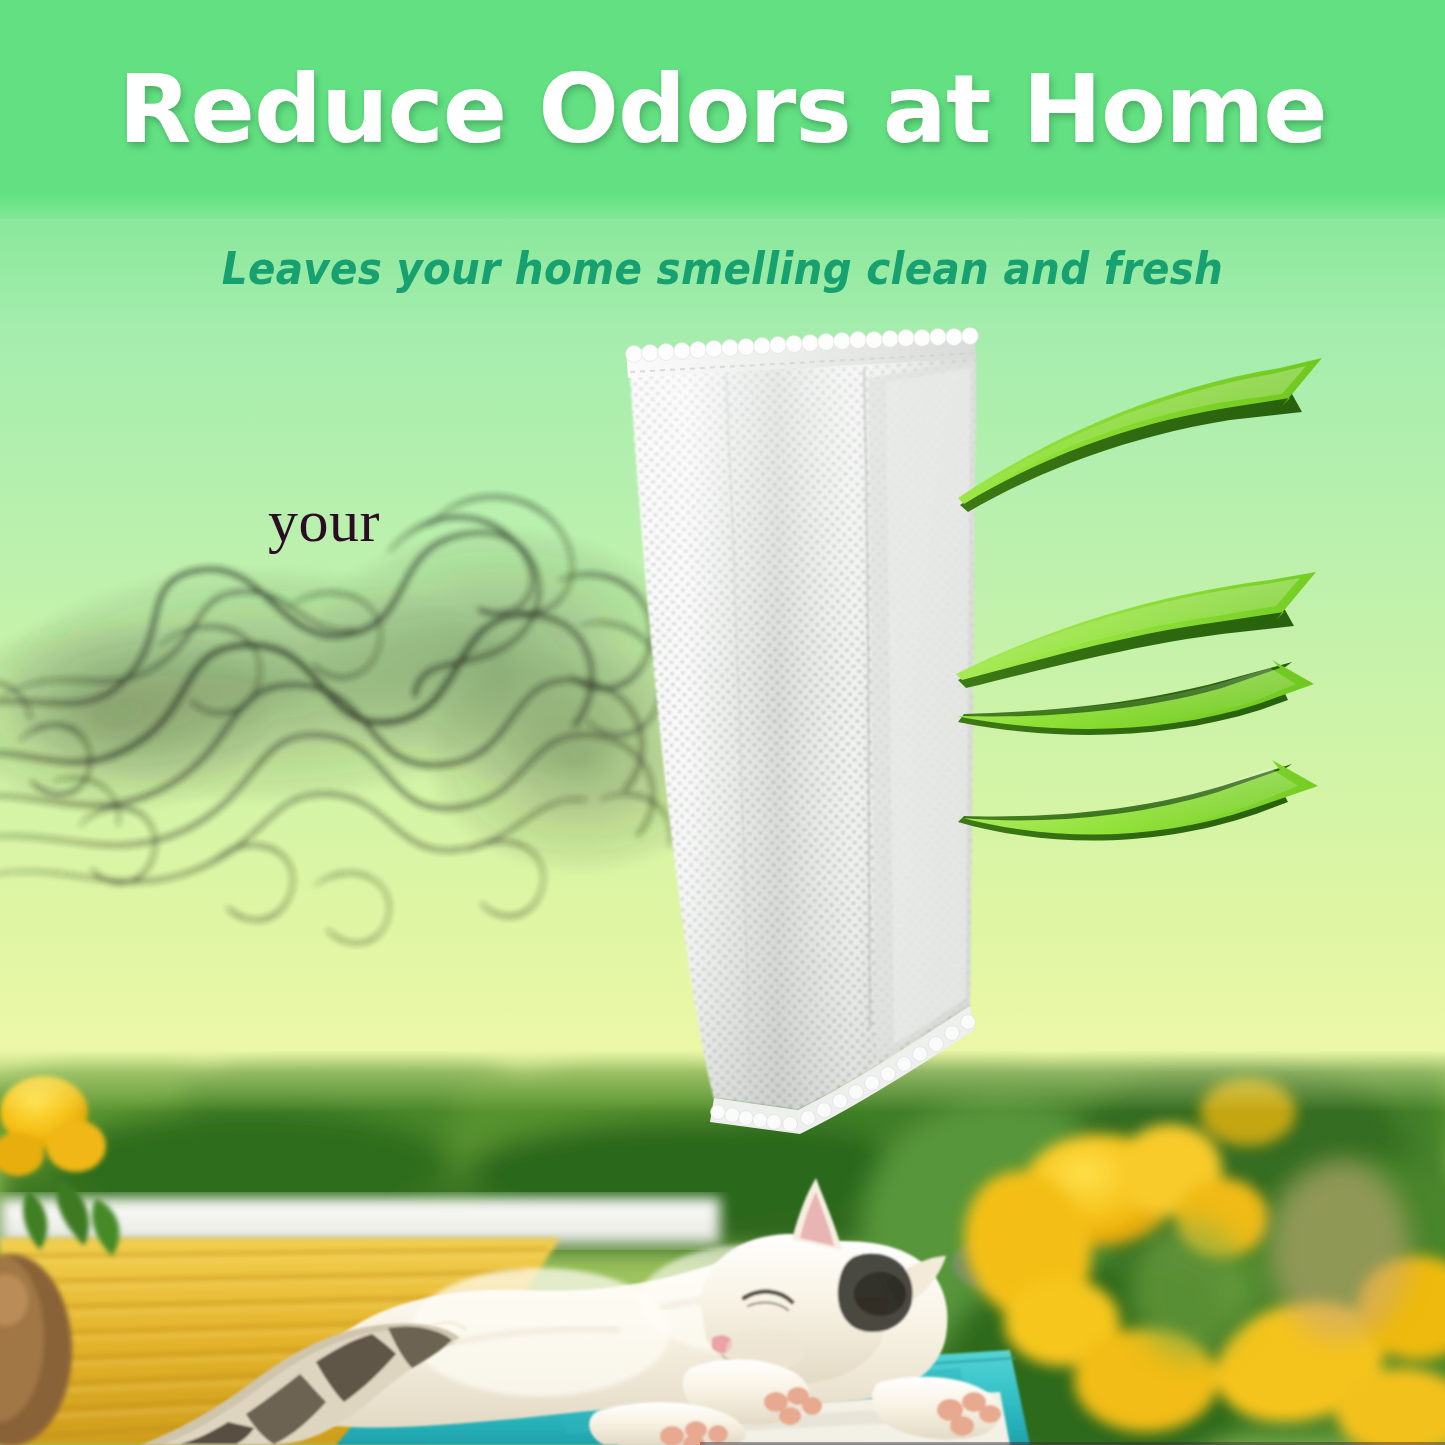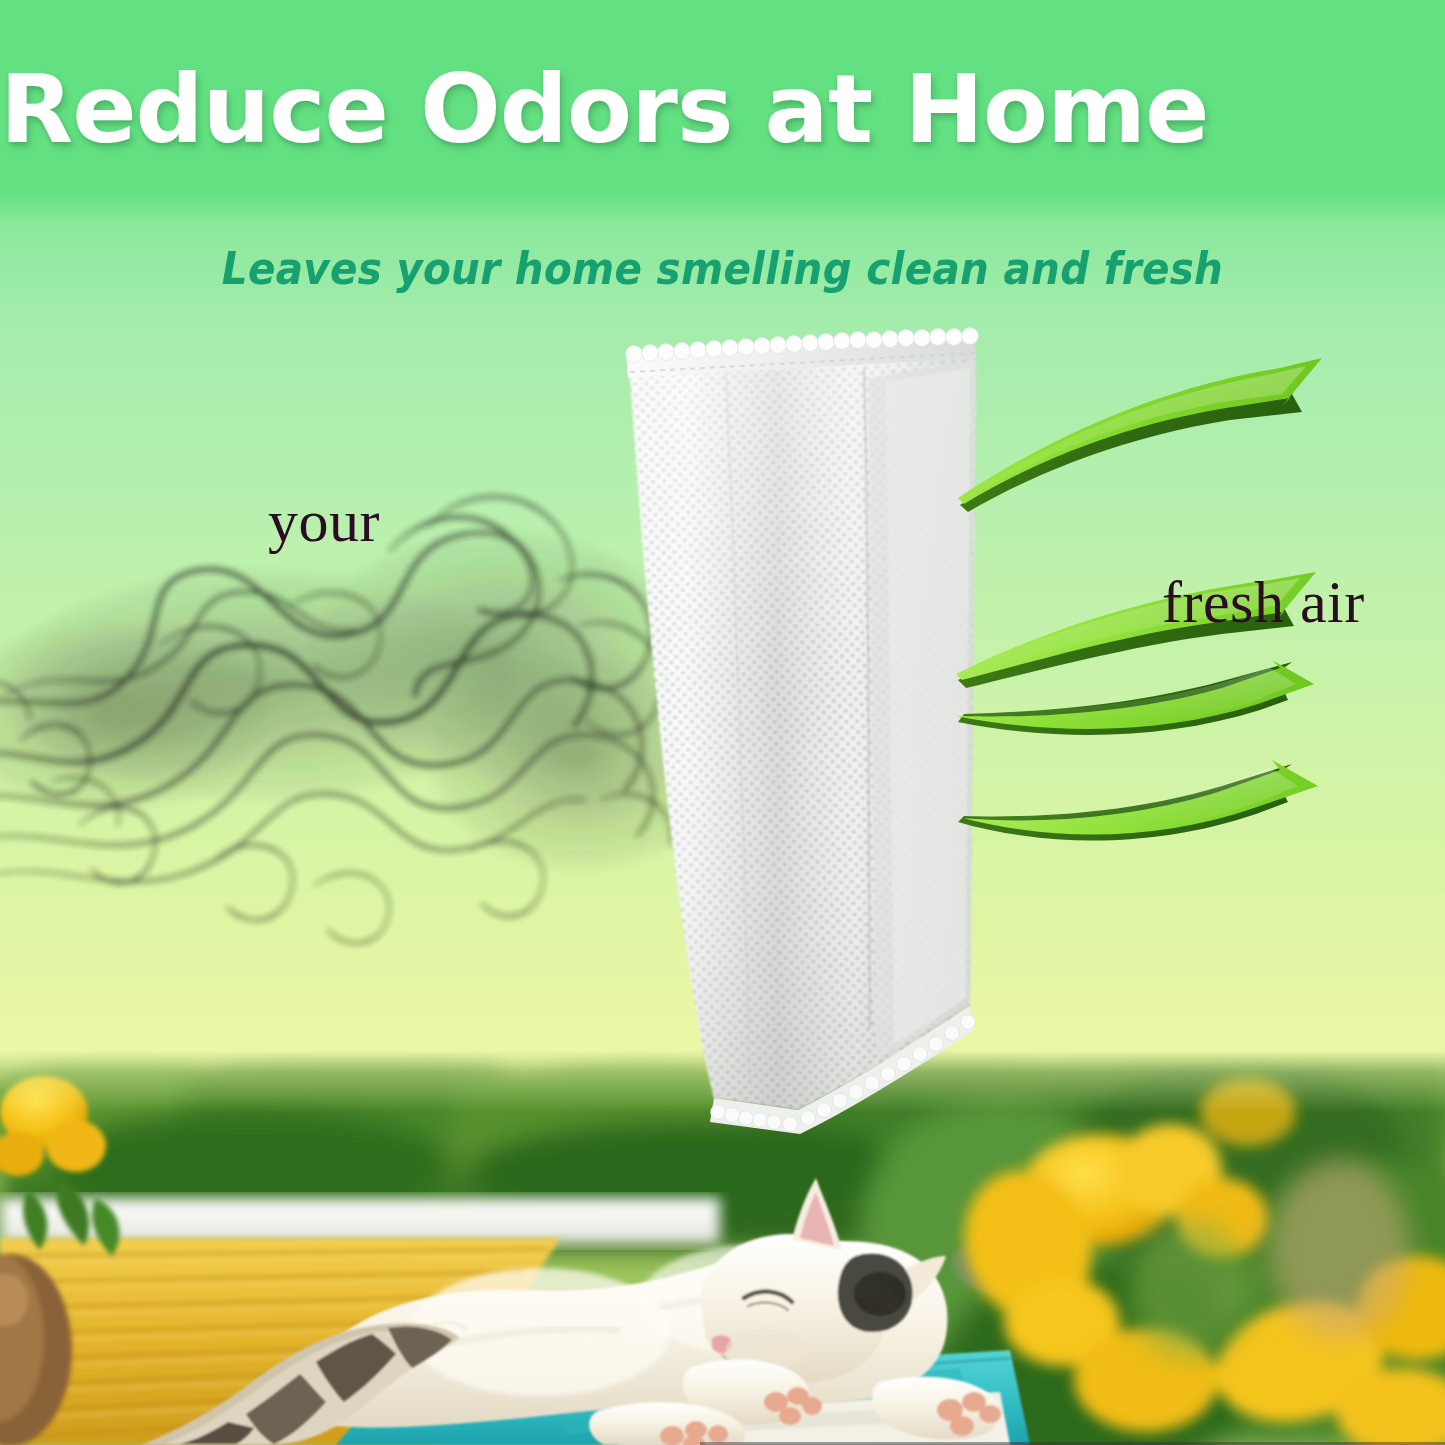--- a/index.html
+++ b/index.html
@@ -25,20 +25,21 @@
     width:1445px; height:219px;
     background:#63e182;
     overflow:hidden;
   }
   .header-band::after{
     content:""; position:absolute; left:0; bottom:0; width:100%; height:26px;
     background:linear-gradient(to bottom, rgba(99,225,130,0), rgba(135,233,155,.85));
   }
   .title {
     position:absolute; left:0; top:62px; width:1445px;
+    text-align:center;
     font-family:"DejaVu Sans", sans-serif;
     font-size:95px;
     font-weight:700;
     color:#ffffff;
     letter-spacing:-1px;
     line-height:1;
     text-shadow: 3px 5px 7px rgba(60,150,85,.48), 0 2px 3px rgba(60,150,85,.30);
     white-space:nowrap;
   }
 
@@ -321,21 +322,20 @@
       </g>
 
       <g>
         <path d="M28,472 C110,496 220,500 326,464 L358,452 L344,426 L362,414 L292,436 C200,464 102,468 34,466 Z" fill="url(#arrDark)"></path>
         <path d="M26,466 C110,490 220,494 324,458 L388,436 L342,410 L350,420 L288,442 C198,470 100,474 32,468 Z" fill="url(#arrTop2)"></path>
         <path d="M32,464 C114,486 218,490 318,456 L368,436 L340,418 L284,438 C198,464 104,468 38,464 Z" fill="url(#arrHi)" opacity=".45"></path>
       </g>
     </svg>
   </div>
 
-  <div class="label-fresh">fresh air</div>
 
   <div class="photo">
     <svg viewBox="0 0 1445 395" preserveAspectRatio="none">
       <defs>
         <filter id="blurHeavy" x="-12%" y="-12%" width="124%" height="124%">
             <feGaussianBlur stdDeviation="13"></feGaussianBlur>
           </filter>
         <filter id="blurMed" x="-12%" y="-12%" width="124%" height="124%">
             <feGaussianBlur stdDeviation="7"></feGaussianBlur>
           </filter>

